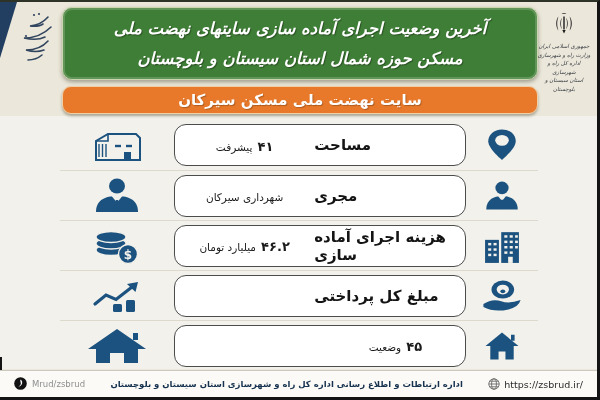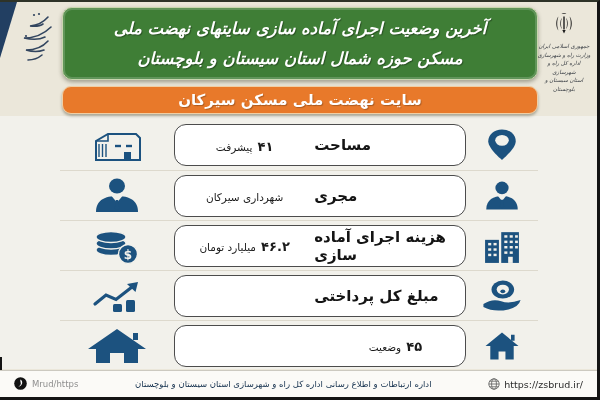--- a/index.html
+++ b/index.html
@@ -62,21 +62,21 @@
 
   
   .footer {
     position:absolute; left:0; right:0; bottom:0; height:27px;
     background:#fbfaf7; border-top:1px solid #ccc9c0;
     display:flex; align-items:center; justify-content:space-between;
     padding:0 14px;
   }
   .footer-left { display:flex; align-items:center; gap:5px; }
   .social-handle { font-size:8.5px; color:#8f8f8f; }
-  .footer-center { direction:rtl; font-size:8.5px; font-weight:normal; color:#16324f; }
+  .footer-center { direction:rtl; font-size:8.5px; font-weight:bold; color:#16324f; }
   .footer-right { display:flex; align-items:center; gap:4px;text-align:right; }
   .website { font-size:9.5px; color:#2b2b2b; }
 </style>
 </head>
 <body>
 
 <div class="page">
   <div class="main-bg"></div>
   <div class="left-edge"></div>
 
@@ -270,21 +270,21 @@
   </div>
 
   <div class="footer">
     <div class="footer-left">
       <span>
         <svg width="13" height="13" viewBox="0 0 13 13">
           <circle cx="6.5" cy="6.5" r="6.3" fill="#121212"></circle>
           <path d="M6.5 2.6 C8.6 3.8 8.9 6.8 6.9 8.6 C6 9.4 5 9.6 4.4 9.4 C6.4 8.8 7.3 6.9 6.6 5.2 C6.2 4.2 6.2 3.4 6.5 2.6 Z" fill="#fff"></path>
         </svg>
       </span>
-      <span class="social-handle">Mrud/https</span>
+      <span class="social-handle">Mrud/zsbrud</span>
     </div>
     <div class="footer-center">اداره ارتباطات و اطلاع رسانی اداره کل راه و شهرسازی استان سیستان و بلوچستان</div>
     <div class="footer-right">
       <span>
         <svg width="12" height="12" viewBox="0 0 12 12" fill="none" stroke="#6a6a6a" stroke-width="0.9">
           <circle cx="6" cy="6" r="5.2"></circle>
           <ellipse cx="6" cy="6" rx="2.4" ry="5.2"></ellipse>
           <line x1="0.8" y1="6" x2="11.2" y2="6"></line>
           <line x1="1.5" y1="3.2" x2="10.5" y2="3.2"></line>
           <line x1="1.5" y1="8.8" x2="10.5" y2="8.8"></line>

